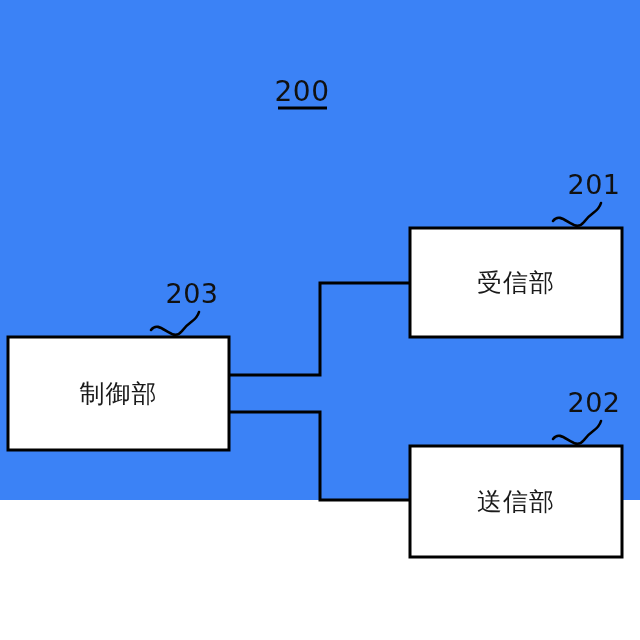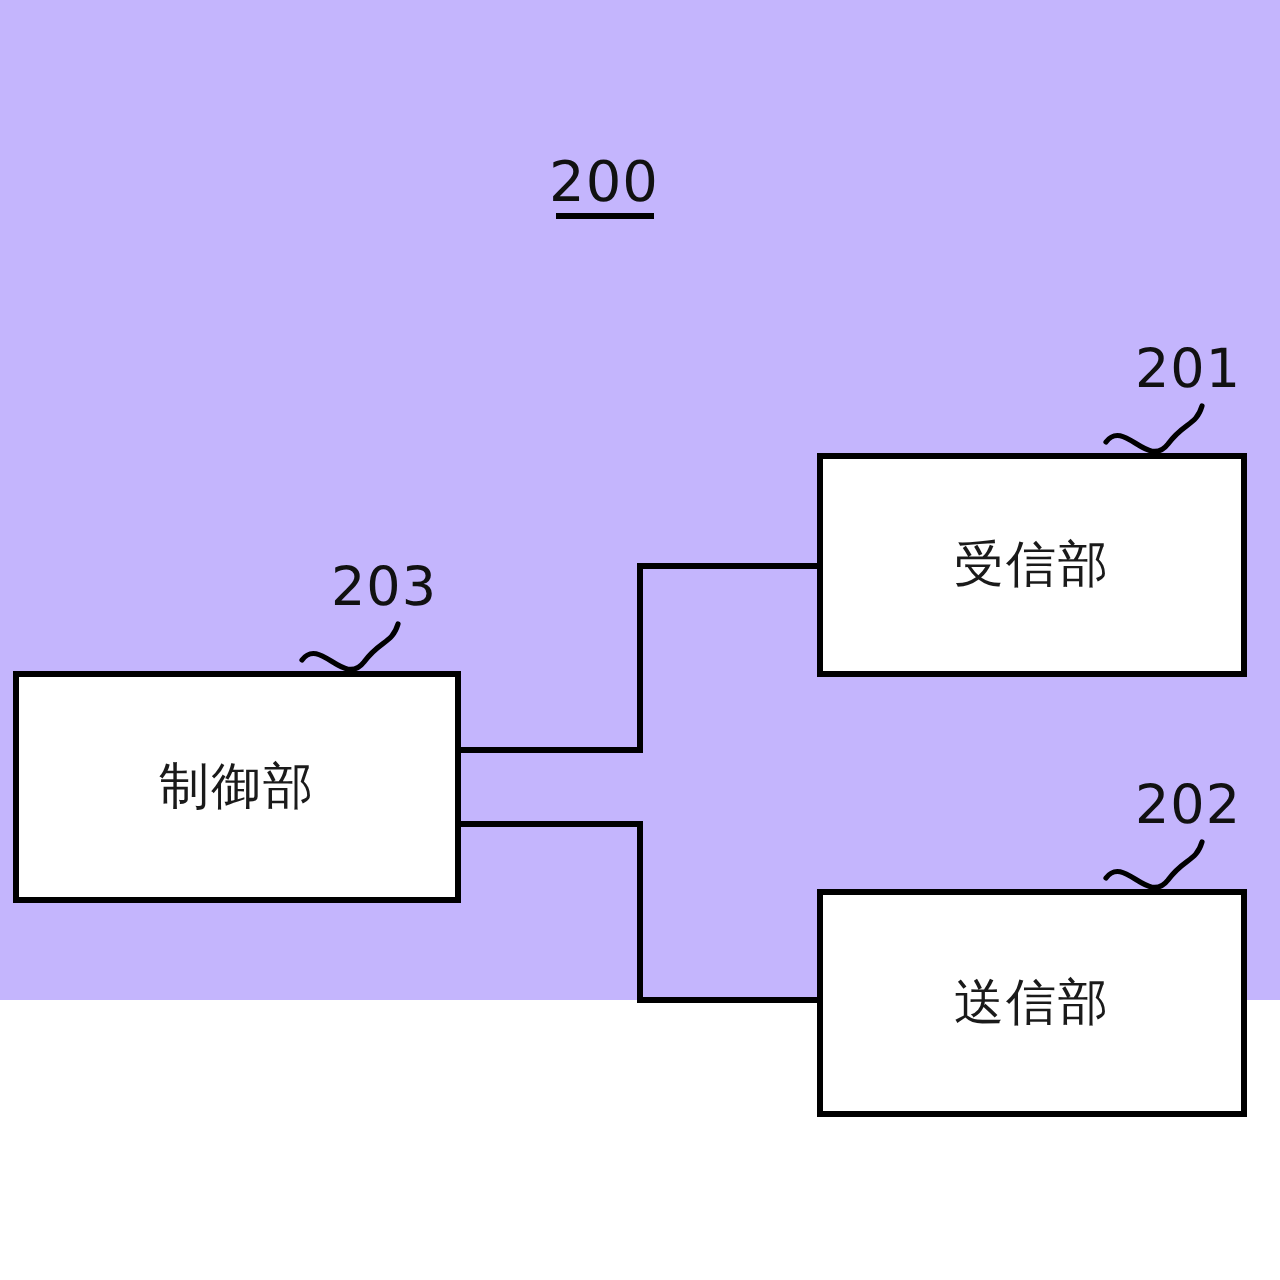--- a/index.html
+++ b/index.html
@@ -10,21 +10,21 @@
   body {
     width: 640px;
     height: 640px;
     overflow: hidden;
     font-family: "DejaVu Sans", "Liberation Sans", sans-serif;
   }
   #figure-canvas {
     position: relative;
     width: 640px;
     height: 500px;
-    background: #c4b5fd;
+    background: #3b82f6;
   }
   #figure-svg {
     position: absolute;
     top: 0;
     left: 0;
     width: 640px;
     height: 640px;
     display: block;
   }
   .box-rect {

